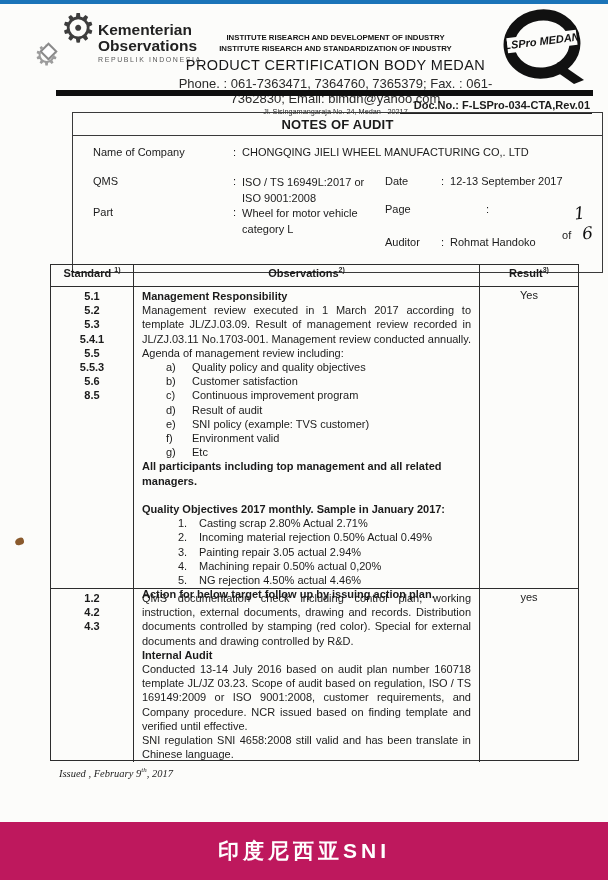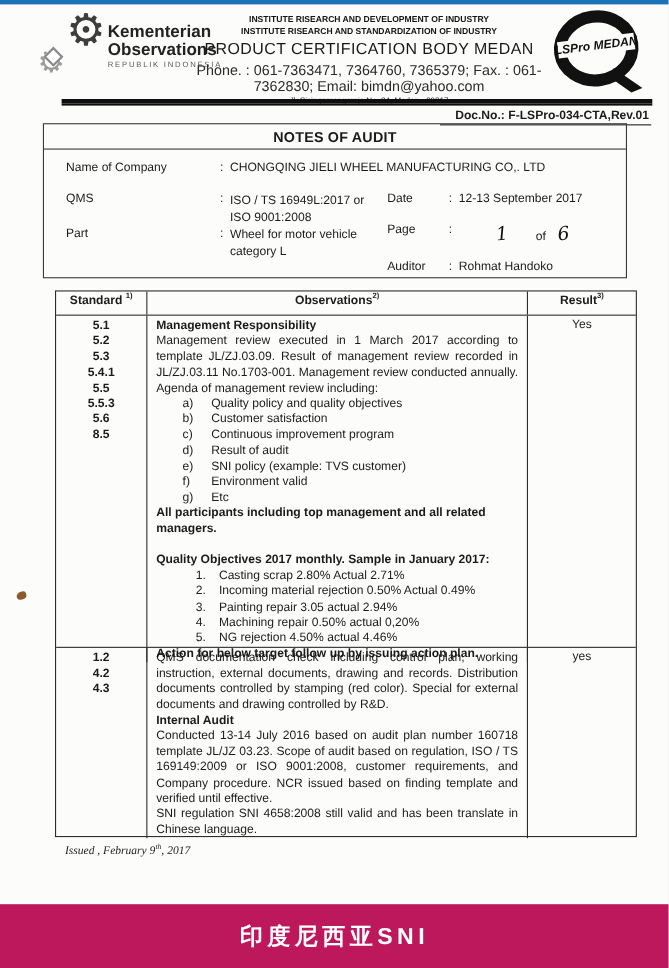--- a/index.html
+++ b/index.html
@@ -17,32 +17,32 @@
   }
   
   .hdr-logo { position:absolute; left:36px; top:12px; width:60px; height:60px; }
   .gear-big { position:absolute; right:0; top:-4px; font-size:40px; color:#3d3d3d; line-height:1; }
   .gear-small { position:absolute; left:-2px; bottom:2px; font-size:28px; color:#9c9c9c; line-height:1; }
   .gear-diamond { position:absolute; left:6px; bottom:14px; width:13px; height:13px; background:#fff;
     border:2px solid #8a8a8a; transform:rotate(45deg); }
   .ministry { position:absolute; left:98px; top:22px; line-height:1.02; }
   .ministry .m1 { font-size:15.5px; font-weight:bold; color:#222; }
   .ministry .m2 { font-size:7px; letter-spacing:1.6px; color:#5a5a5a; margin-top:2px; }
-  .hdr-center { position:absolute; left:178px; top:12px; width:315px; text-align:center; }
+  .hdr-center { position:absolute; left:178px; top:32px; width:315px; text-align:center; }
   .inst { font-size:7.8px; font-weight:bold; line-height:1.45; color:#141414; }
   .body-name { font-size:14.5px; letter-spacing:0.4px; color:#181818; margin-top:2px; }
   .contact { font-size:13px; color:#2a2a2a; margin-top:3px; }
   .address { font-size:7.3px; color:#2a2a2a; margin-top:1px; }
   .lspro { position:absolute; left:496px; top:8px; width:98px; height:80px; }
   .rule-double { position:absolute; left:56px; top:90px; width:537px; height:3px;
     border-top:4px solid #0f0f0f; border-bottom:2px solid #0f0f0f; }
   .docno { position:absolute; right:16px; top:99px; font-size:11px; font-weight:bold;
     border-bottom:1.5px solid #222; padding:0 2px 2px 14px; }
   
-  .form-box { position:absolute; left:39px; top:112px; width:531px; height:141px;
+  .form-box { position:absolute; left:72px; top:112px; width:531px; height:161px;
     border:1.4px solid #3a3a3a; background:transparent; }
   .form-title { height:23px; line-height:23px; text-align:center; font-weight:bold;
     font-size:13px; border-bottom:1.4px solid #3a3a3a; letter-spacing:0.2px; }
   .frow { position:absolute; font-size:11px; display:flex; }
   .frow .lbl { flex:none; }
   .frow .col { flex:none; padding:0 6px; }
   .lbl-left { width:134px; }
   .lbl-right { width:50px; }
   .val2 { line-height:15.5px; }
   .hand { font-family:"DejaVu Serif", serif; font-style:italic; font-size:17px;
@@ -139,21 +139,21 @@
         <span>category L</span>
       </span>
     </div>
 
     <div class="frow" style="left:312px; top:62px;">
       <span class="lbl lbl-right">Date</span>
       <span class="col">:</span>
       <span>12-13 September 2017</span>
     </div>
 
-    <div class="frow" style="left:312px; top:90px;">
+    <div class="frow" style="left:312px; top:90px;gap:45px;">
       <span class="lbl lbl-right">Page</span>
       <span class="col">:</span>
       <span>
         <span class="hand" style="margin-left:34px;">1</span>
         <span style="margin-left:22px;">of</span>
         <span class="hand" style="margin-left:8px;">6</span>
       </span>
     </div>
 
     <div class="frow" style="left:312px; top:123px;justify-content:center;">

